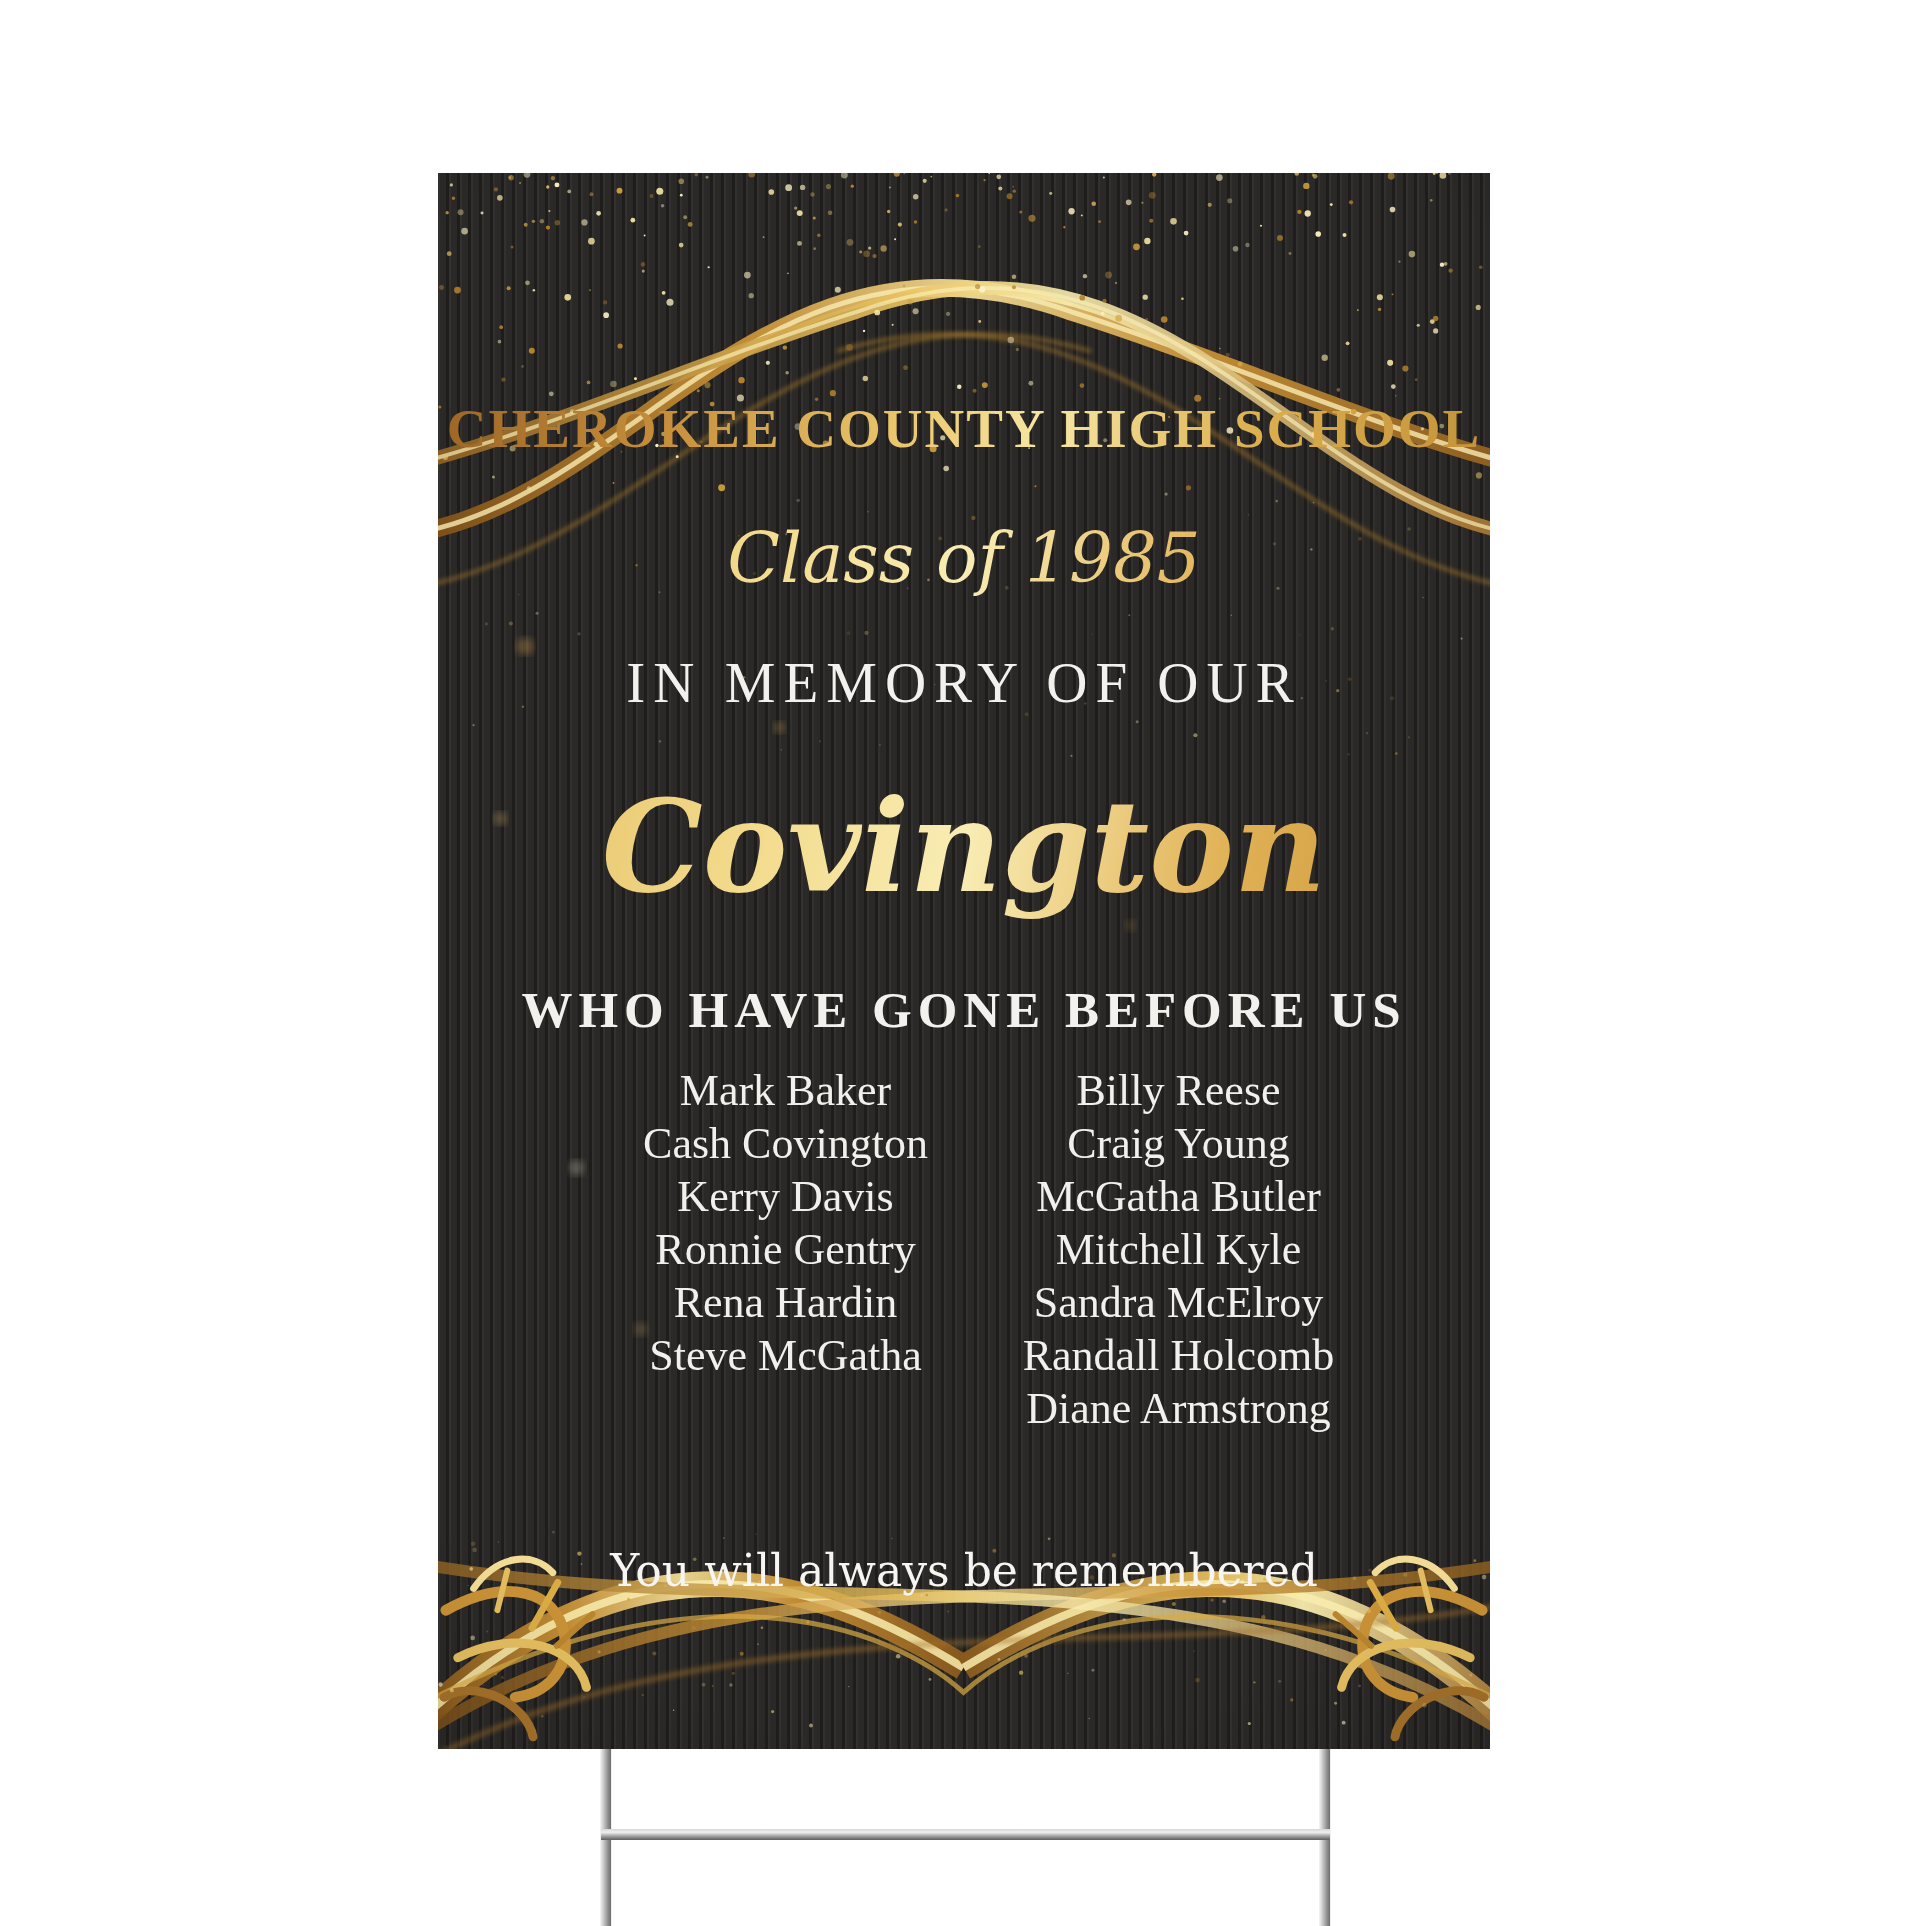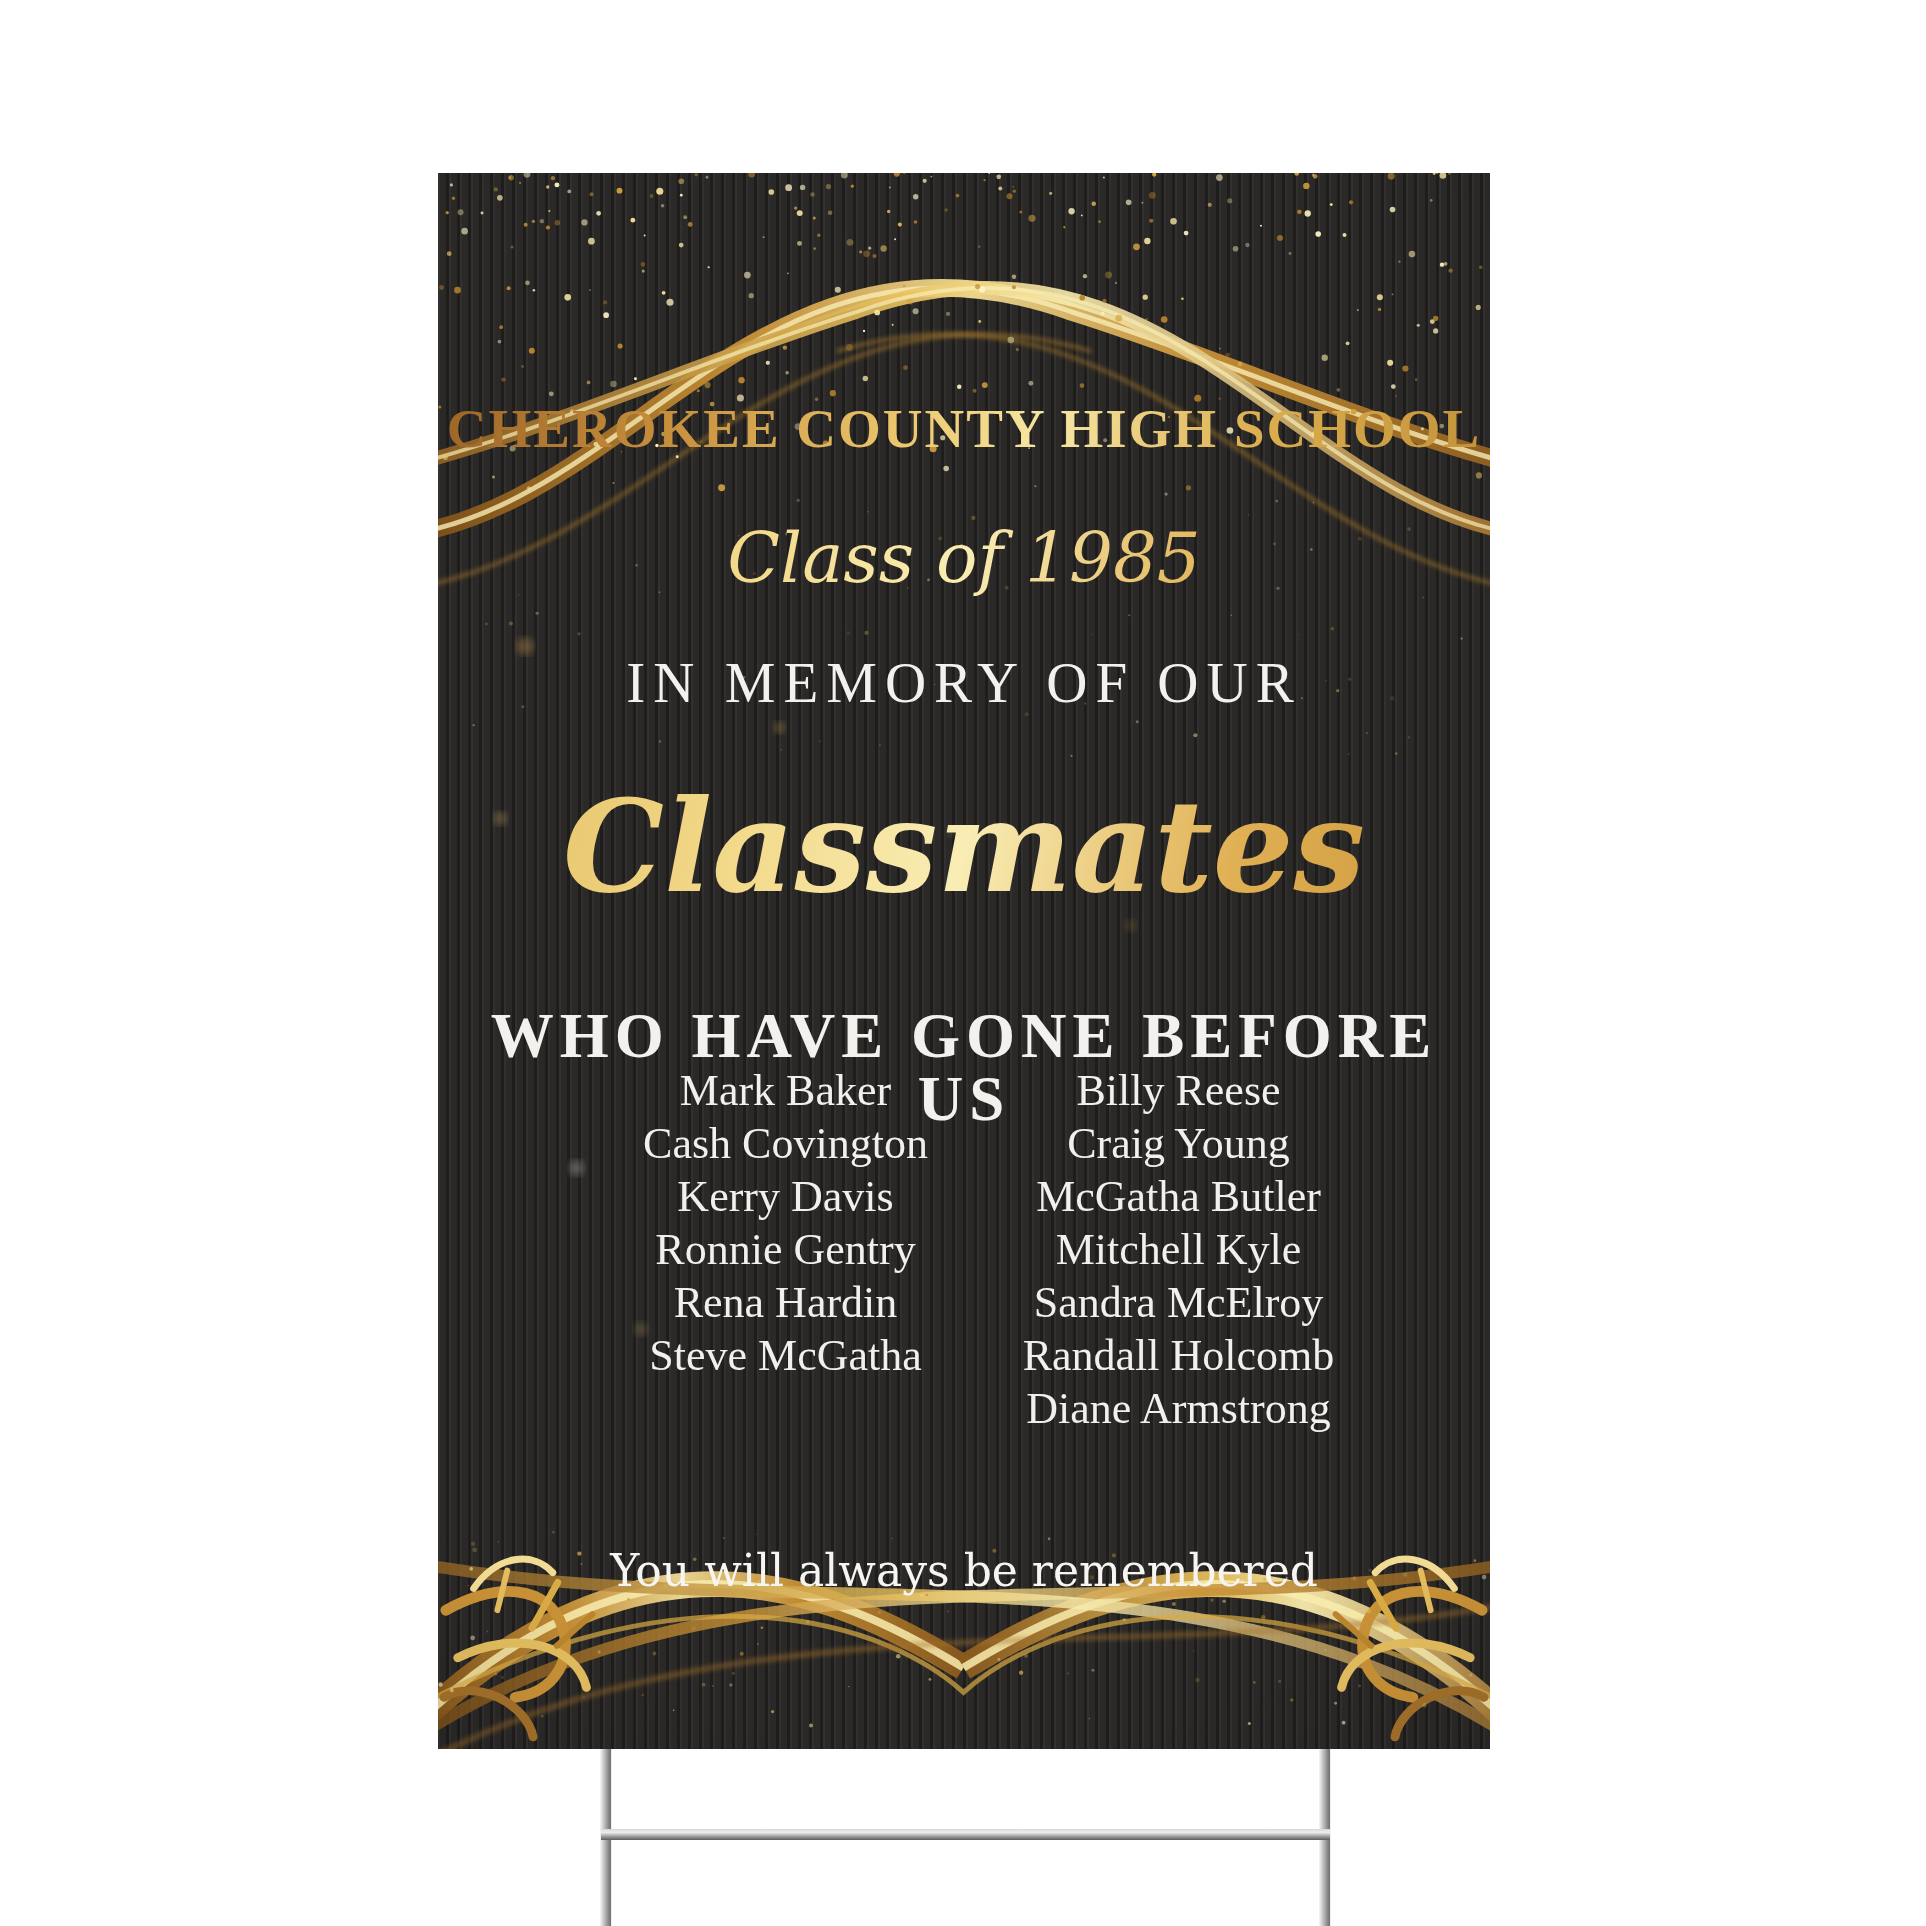--- a/index.html
+++ b/index.html
@@ -52,21 +52,21 @@
     font-family:"DejaVu Serif", serif;
   }
   .memory{
     top:481px;font-size:57px;letter-spacing:8px;line-height:1;color:#f3f1ed;
   }
   .classmates{
     top:572px;font-size:127px;font-style:italic;font-weight:bold;line-height:1.6;
     font-family:"DejaVu Serif", serif;
   }
   .gone{
-    top:812px;font-size:63px;font-weight:bold;letter-spacing:6px;line-height:1;color:#f3f1ed;margin-top:20px;
+    top:812px;font-size:51px;font-weight:bold;letter-spacing:6px;line-height:1;color:#f3f1ed;
   }
   .names{
     position:absolute;top:891px;width:515px;text-align:center;z-index:3;
     color:#f2f0ec;font-size:44px;line-height:53px;
   }
   .names.left{left:90px;}
   .names.right{left:483px;}
   .closing{
     top:1372px;font-size:44px;line-height:1.2;color:#f7f5f2;
     font-family:"DejaVu Serif", serif;
@@ -572,21 +572,21 @@
           <circle cx="338.1" cy="1554.4" r="1.62" fill="#e9c566" opacity="0.61"></circle>
           <circle cx="782.2" cy="1441.7" r="1.66" fill="#b9842c" opacity="0.49"></circle>
           <circle cx="296.0" cy="1527.6" r="1.68" fill="#f6e6a2" opacity="0.36"></circle>
           <circle cx="709.7" cy="1445.1" r="2.34" fill="#d4a43f" opacity="0.20"></circle>
         </g>
     </svg>
 
     <div class="txt school goldtext">CHEROKEE COUNTY HIGH SCHOOL</div>
     <div class="txt classof goldtext bright">Class of 1985</div>
     <div class="txt memory">IN MEMORY OF OUR</div>
-    <div class="txt classmates goldtext bright">Classmates</div>
+    <div class="txt classmates goldtext bright">Covington</div>
     <div class="txt gone">WHO HAVE GONE BEFORE US</div>
     <div class="names left">
         <div class="name-line">Mark Baker</div>
         <div class="name-line">Cash Covington</div>
         <div class="name-line">Kerry Davis</div>
         <div class="name-line">Ronnie Gentry</div>
         <div class="name-line">Rena Hardin</div>
         <div class="name-line">Steve McGatha</div>
       </div>
     <div class="names right">

